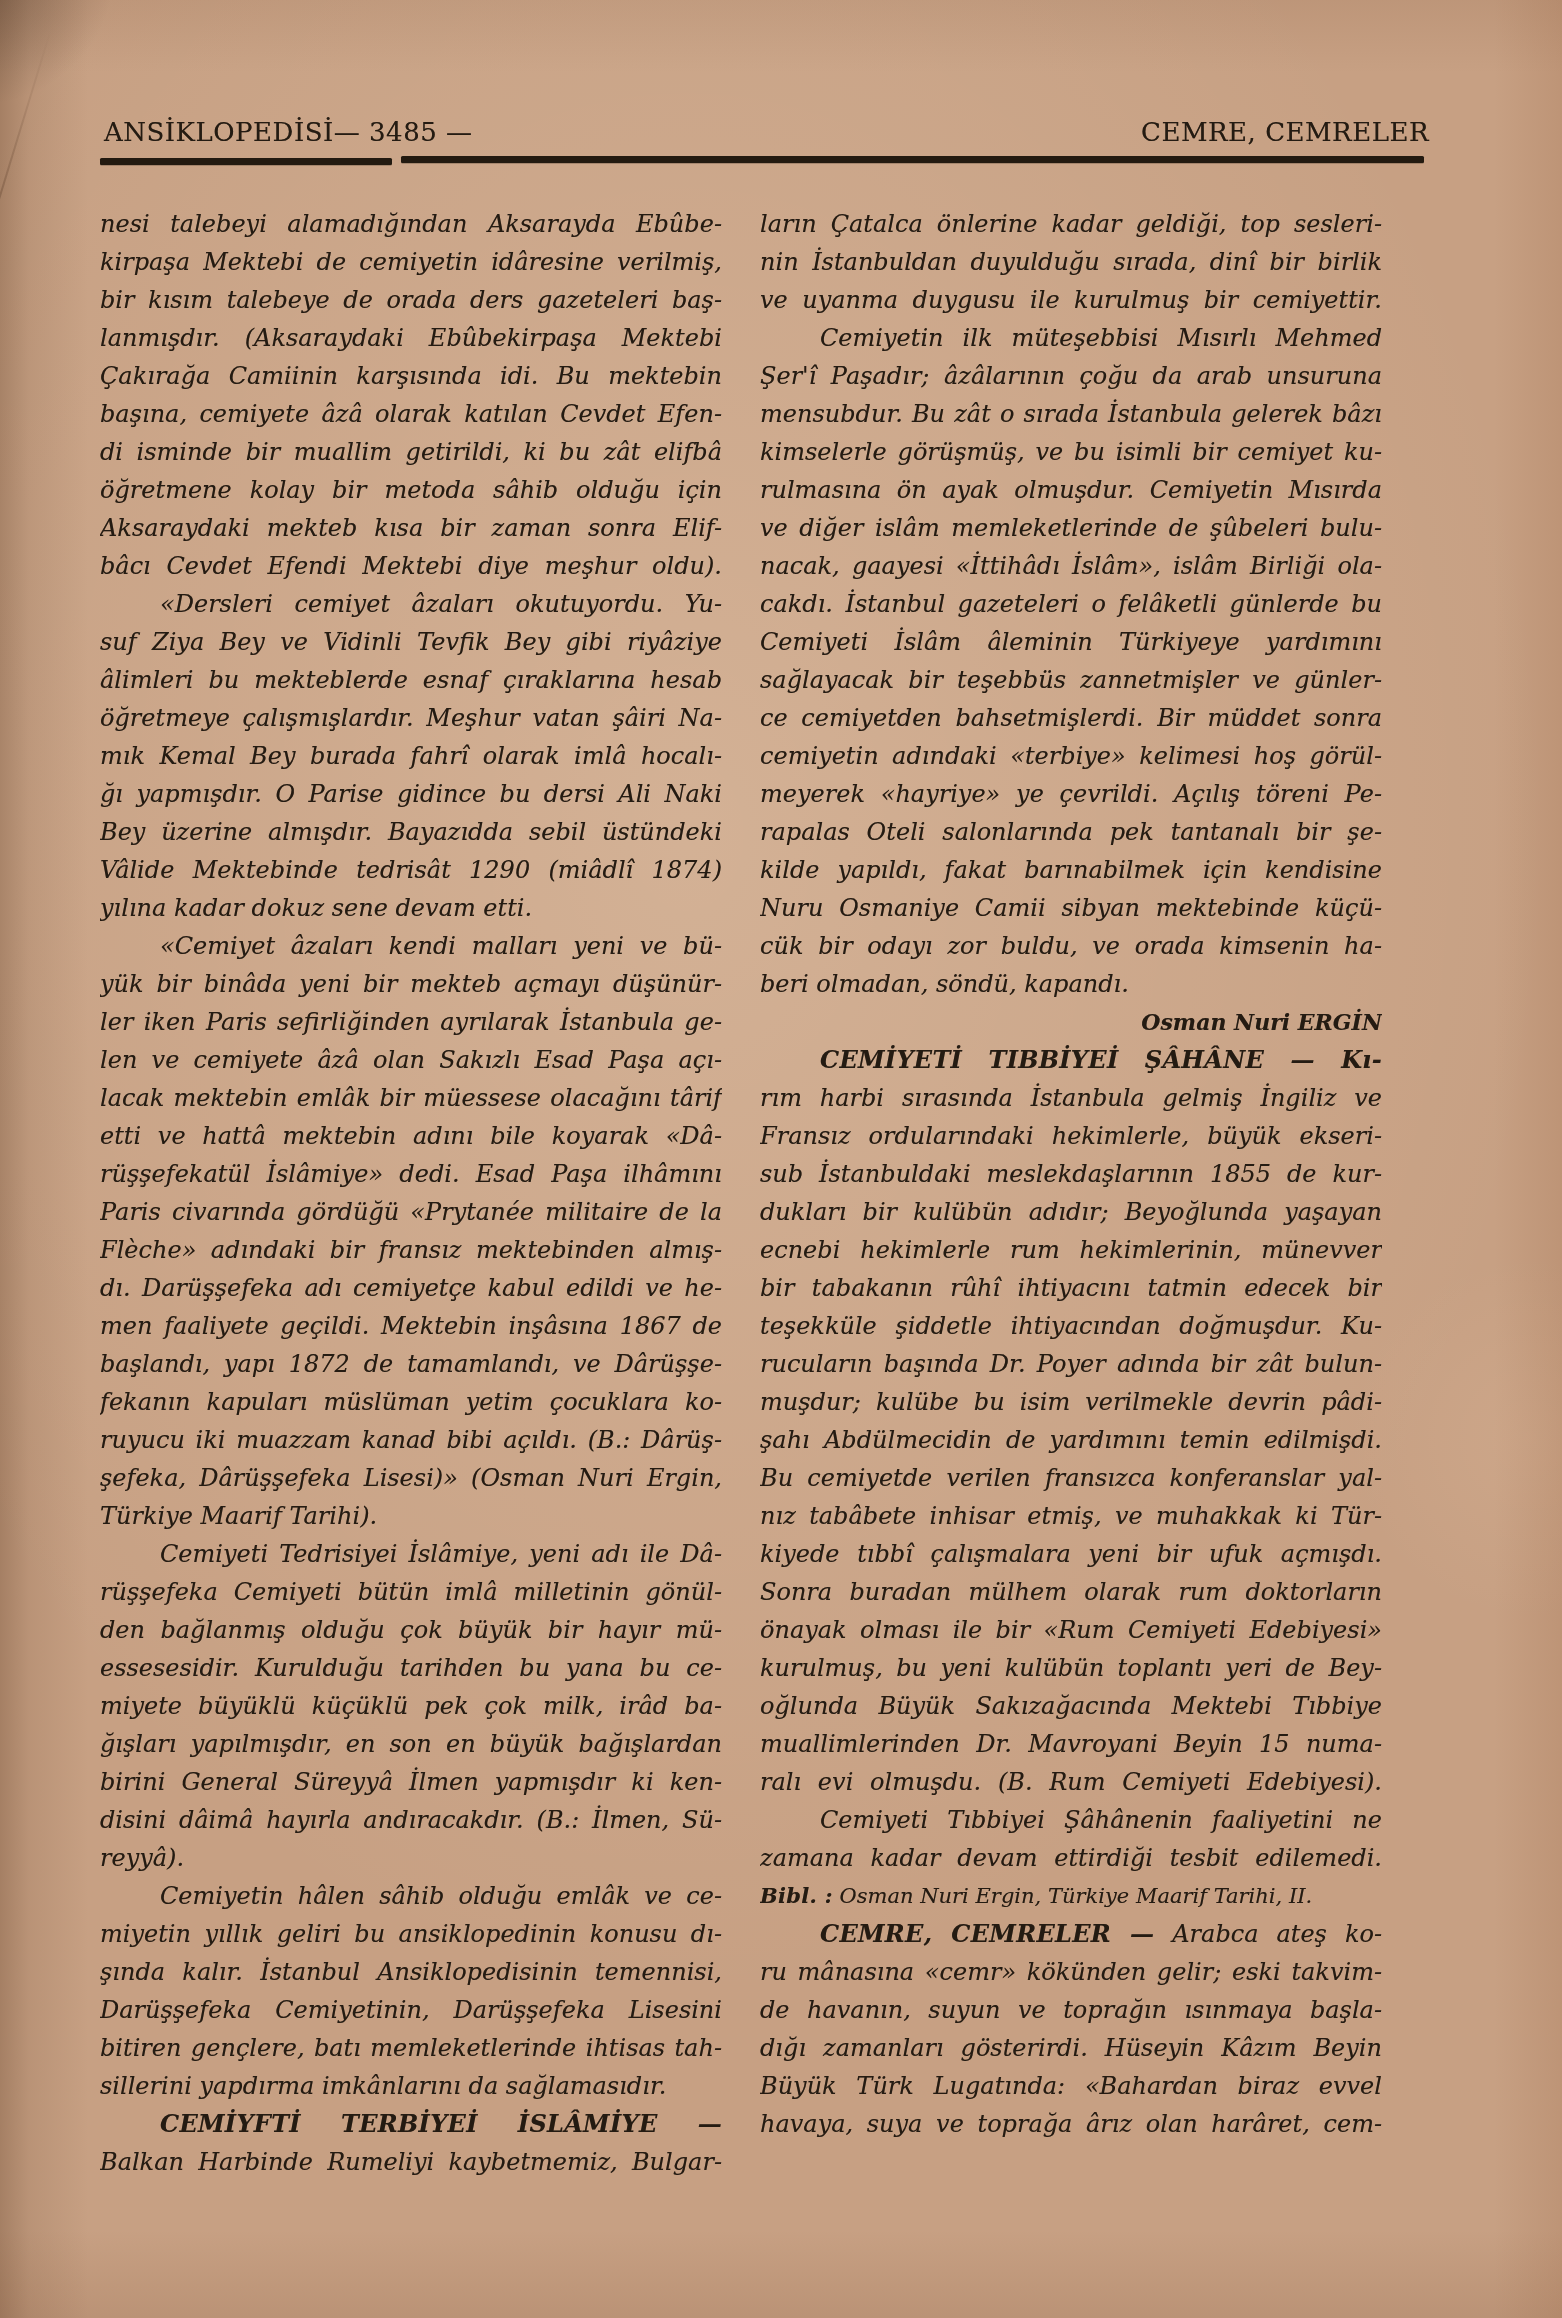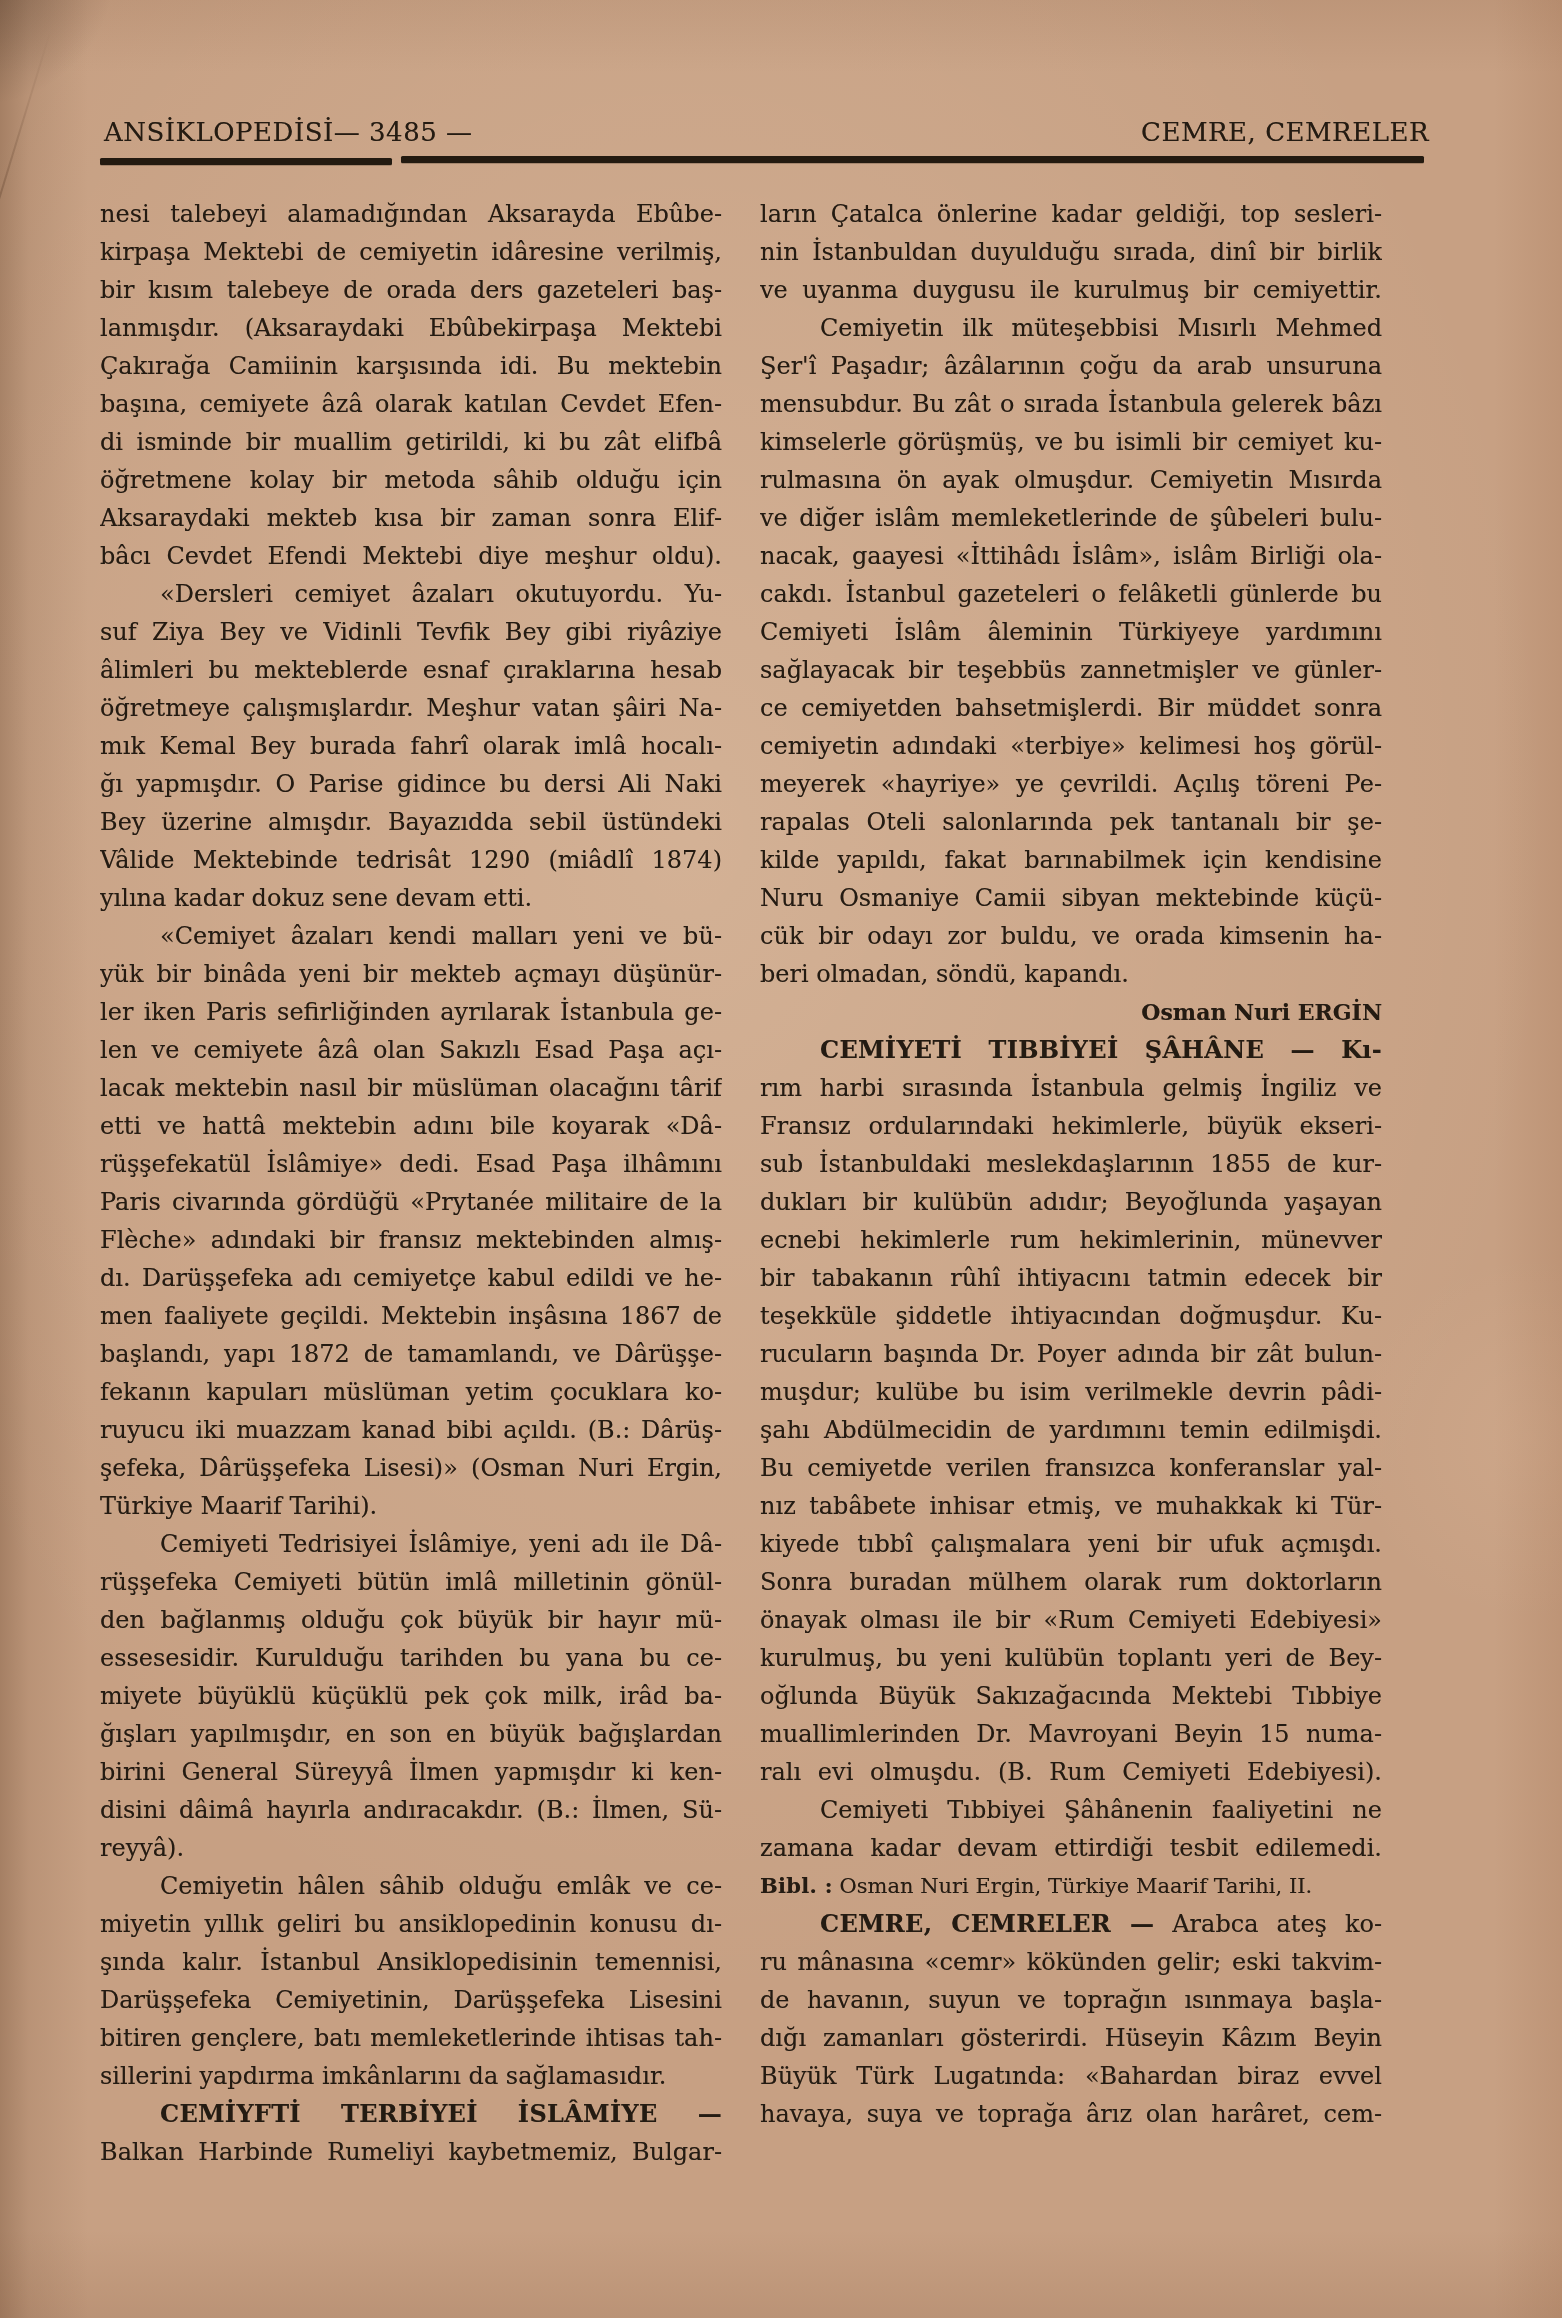--- a/index.html
+++ b/index.html
@@ -28,21 +28,21 @@
     position:absolute; left:104px; top:113px; width:1325px;
     display:flex; justify-content:space-between; align-items:baseline;
     font-weight:normal; font-size:26px; line-height:38px; letter-spacing:0.5px;
     text-shadow:0 0 0.5px rgba(36,27,18,0.55);
     white-space:nowrap;
   }
   .header .pageno { flex:1; text-align:left; }
   .rule { position:absolute; background:#231a10; border-radius:1.6px; box-shadow:0 0.5px 0 rgba(35,26,16,0.45); }
   .rule-l { left:100px; top:158px; width:292px; height:7.3px; }
   .rule-r { left:401px; top:156px; width:1023px; height:7.3px; }
-  .cols { position:absolute; left:100px; top:195px; width:1325px; display:flex; gap:38px; }
+  .cols { position:absolute; left:100px; top:205px; width:1325px; display:flex; gap:38px;font-style:italic; }
   .col { width:622px; font-size:24px; }
   .line {
     height:38px; line-height:38px; overflow:hidden;
     text-shadow:0 0 0.6px rgba(36,27,18,0.42);
   }
   .line.j { text-align:justify; -moz-text-align-last:justify; text-align-last:justify; }
   .line.ind { text-indent:60px; }
   .para.right .line { text-align:center; text-align-last:right; }
   .para.byline .line { font-size:22px; font-weight:bold; }
   .para.small .line { font-size:21px; }
@@ -86,21 +86,21 @@
           <div class="line j">ğı yapmışdır. O Parise gidince bu dersi Ali Naki</div>
           <div class="line j">Bey üzerine almışdır. Bayazıdda sebil üstündeki</div>
           <div class="line j">Vâlide Mektebinde tedrisât 1290 (miâdlî 1874)</div>
           <div class="line">yılına kadar dokuz sene devam etti.</div>
         </div>
         <div class="para">
           <div class="line j ind">«Cemiyet âzaları kendi malları yeni ve bü-</div>
           <div class="line j">yük bir binâda yeni bir mekteb açmayı düşünür-</div>
           <div class="line j">ler iken Paris sefirliğinden ayrılarak İstanbula ge-</div>
           <div class="line j">len ve cemiyete âzâ olan Sakızlı Esad Paşa açı-</div>
-          <div class="line j">lacak mektebin nasıl bir müslüman olacağını târif</div>
+          <div class="line j">lacak mektebin emlâk bir müessese olacağını târif</div>
           <div class="line j">etti ve hattâ mektebin adını bile koyarak «Dâ-</div>
           <div class="line j">rüşşefekatül İslâmiye» dedi. Esad Paşa ilhâmını</div>
           <div class="line j">Paris civarında gördüğü «Prytanée militaire de la</div>
           <div class="line j">Flèche» adındaki bir fransız mektebinden almış-</div>
           <div class="line j">dı. Darüşşefeka adı cemiyetçe kabul edildi ve he-</div>
           <div class="line j">men faaliyete geçildi. Mektebin inşâsına 1867 de</div>
           <div class="line j">başlandı, yapı 1872 de tamamlandı, ve Dârüşşe-</div>
           <div class="line j">fekanın kapuları müslüman yetim çocuklara ko-</div>
           <div class="line j">ruyucu iki muazzam kanad bibi açıldı. (B.: Dârüş-</div>
           <div class="line j">şefeka, Dârüşşefeka Lisesi)» (Osman Nuri Ergin,</div>

